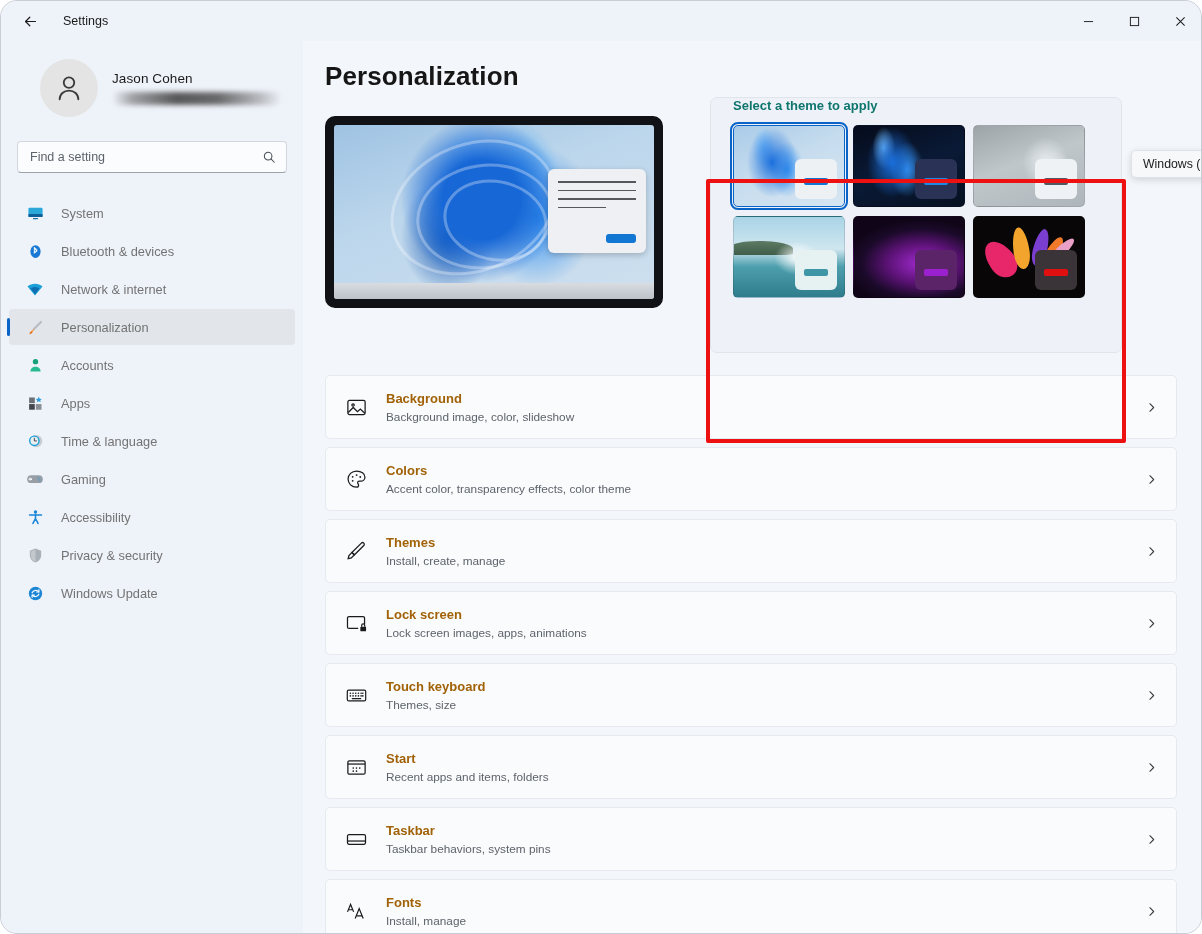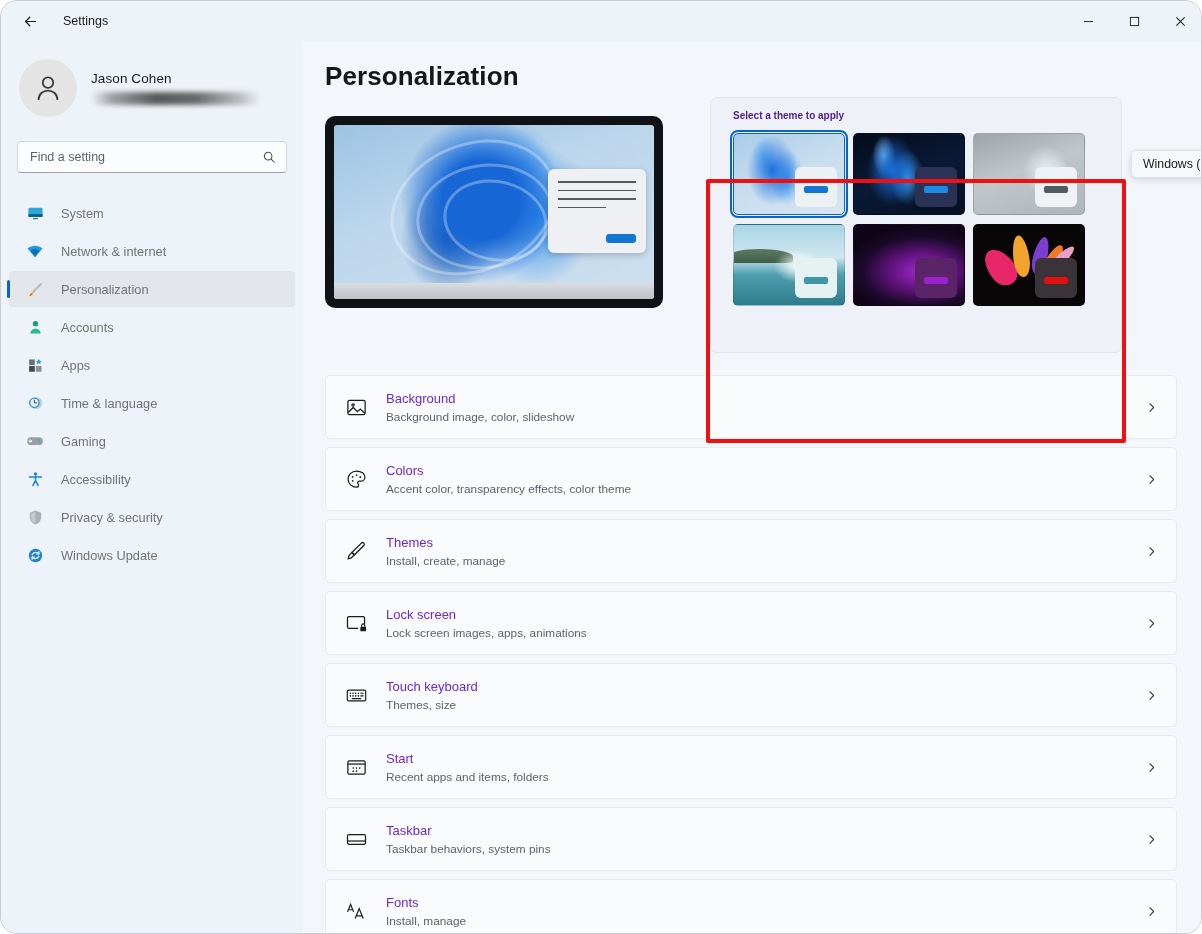--- a/index.html
+++ b/index.html
@@ -47,20 +47,21 @@
 
   
   .sidebar {
     position: absolute; left: 0; top: 40px;
     width: 302px; height: 894px;
     background: #eef2f9;
   }
   .profile {
     display: flex; align-items: center;
     margin: 18px 0 0 18px;
+    justify-content: center;
   }
   .avatar {
     width: 58px; height: 58px; border-radius: 50%;
     background: #e4e4e4;
     display: flex; align-items: center; justify-content: center;
     flex: 0 0 58px;
   }
   .profile-text { margin-left: 14px; }
   .profile-name {
     font-size: 13.5px; color: #1b1b1b; font-weight: 400;
@@ -186,22 +187,22 @@
 
   
   .themes-panel {
     position: absolute; left: 385px; top: -19px;
     width: 412px; height: 256px;
     background: #eef2f8;
     border: 1px solid #e0e5ec;
     border-radius: 7px;
   }
   .themes-title {
-    margin: 12px 0 0 22px;
-    font-size: 10px; font-weight: 700; color: #4c1d95;
+    margin: 0 0 0 22px;
+    font-size: 13px; font-weight: 700; color: #0f766e;
   }
   .themes-grid {
     margin: 12px 0 0 22px;
     display: grid;
     grid-template-columns: repeat(3, 112px);
     grid-template-rows: repeat(2, 82px);
     gap: 9px 8px;
   }
   .theme {
     position: relative;
@@ -298,21 +299,21 @@
     display: flex; align-items: center;
     padding: 0 18px 0 16px;
     cursor: pointer;
   }
   .row-ico {
     width: 28px; height: 28px; flex: 0 0 28px;
     display: flex; align-items: center; justify-content: center;
     color: #1b1b1b;
   }
   .row-text { margin-left: 16px; flex: 1; }
-  .row-title { font-size: 13px; color: #6d28d9; }
+  .row-title { font-size: 13px; color: #a16207; font-weight: bold; }
   .row-sub { font-size: 11.8px; color: #5d636b; margin-top: 4px; }
   .row-chev { color: #3a3f46; display: flex; align-items: center; }
 </style>
 </head>
 <body>
 
 <div id="app">
 
   <div class="titlebar">
     <div class="back-btn">
@@ -369,20 +370,29 @@
         <span class="nav-ico">
           <svg width="17" height="17" viewBox="0 0 24 24">
             <rect x="2" y="4" width="20" height="13" rx="1.6" fill="#2aa8d8"></rect>
             <rect x="2" y="12.6" width="20" height="4.4" rx="1.2" fill="#0f5f99"></rect>
             <rect x="8.4" y="18.4" width="7.2" height="1.7" rx=".8" fill="#1b6ea3"></rect>
           </svg>
         </span>
         <span class="nav-label">System</span>
       </div>
 
+      <div class="navitem">
+        <span class="nav-ico">
+          <svg width="17" height="17" viewBox="0 0 24 24">
+            <ellipse cx="12" cy="12" rx="7.2" ry="9" fill="#1878d4"></ellipse>
+            <path d="M10 7.6l4.4 3.6-4 3.2v-8.2l4 3.4-4.4 3.6" fill="none" stroke="#fff" stroke-width="1.3" stroke-linecap="round" stroke-linejoin="round"></path>
+          </svg>
+        </span>
+        <span class="nav-label">Bluetooth &amp; devices</span>
+      </div>
 
       <div class="navitem">
         <span class="nav-ico">
           <svg width="18" height="18" viewBox="0 0 24 24">
             <path d="M2 8.6c5.8-4.7 14.2-4.7 20 0L12 20.5 2 8.6z" fill="#1b9fd8"></path>
             <path d="M6 11.4c3.6-2.9 8.4-2.9 12 0L12 19 6 11.4z" fill="#0e6fb0"></path>
           </svg>
         </span>
         <span class="nav-label">Network &amp; internet</span>
       </div>

